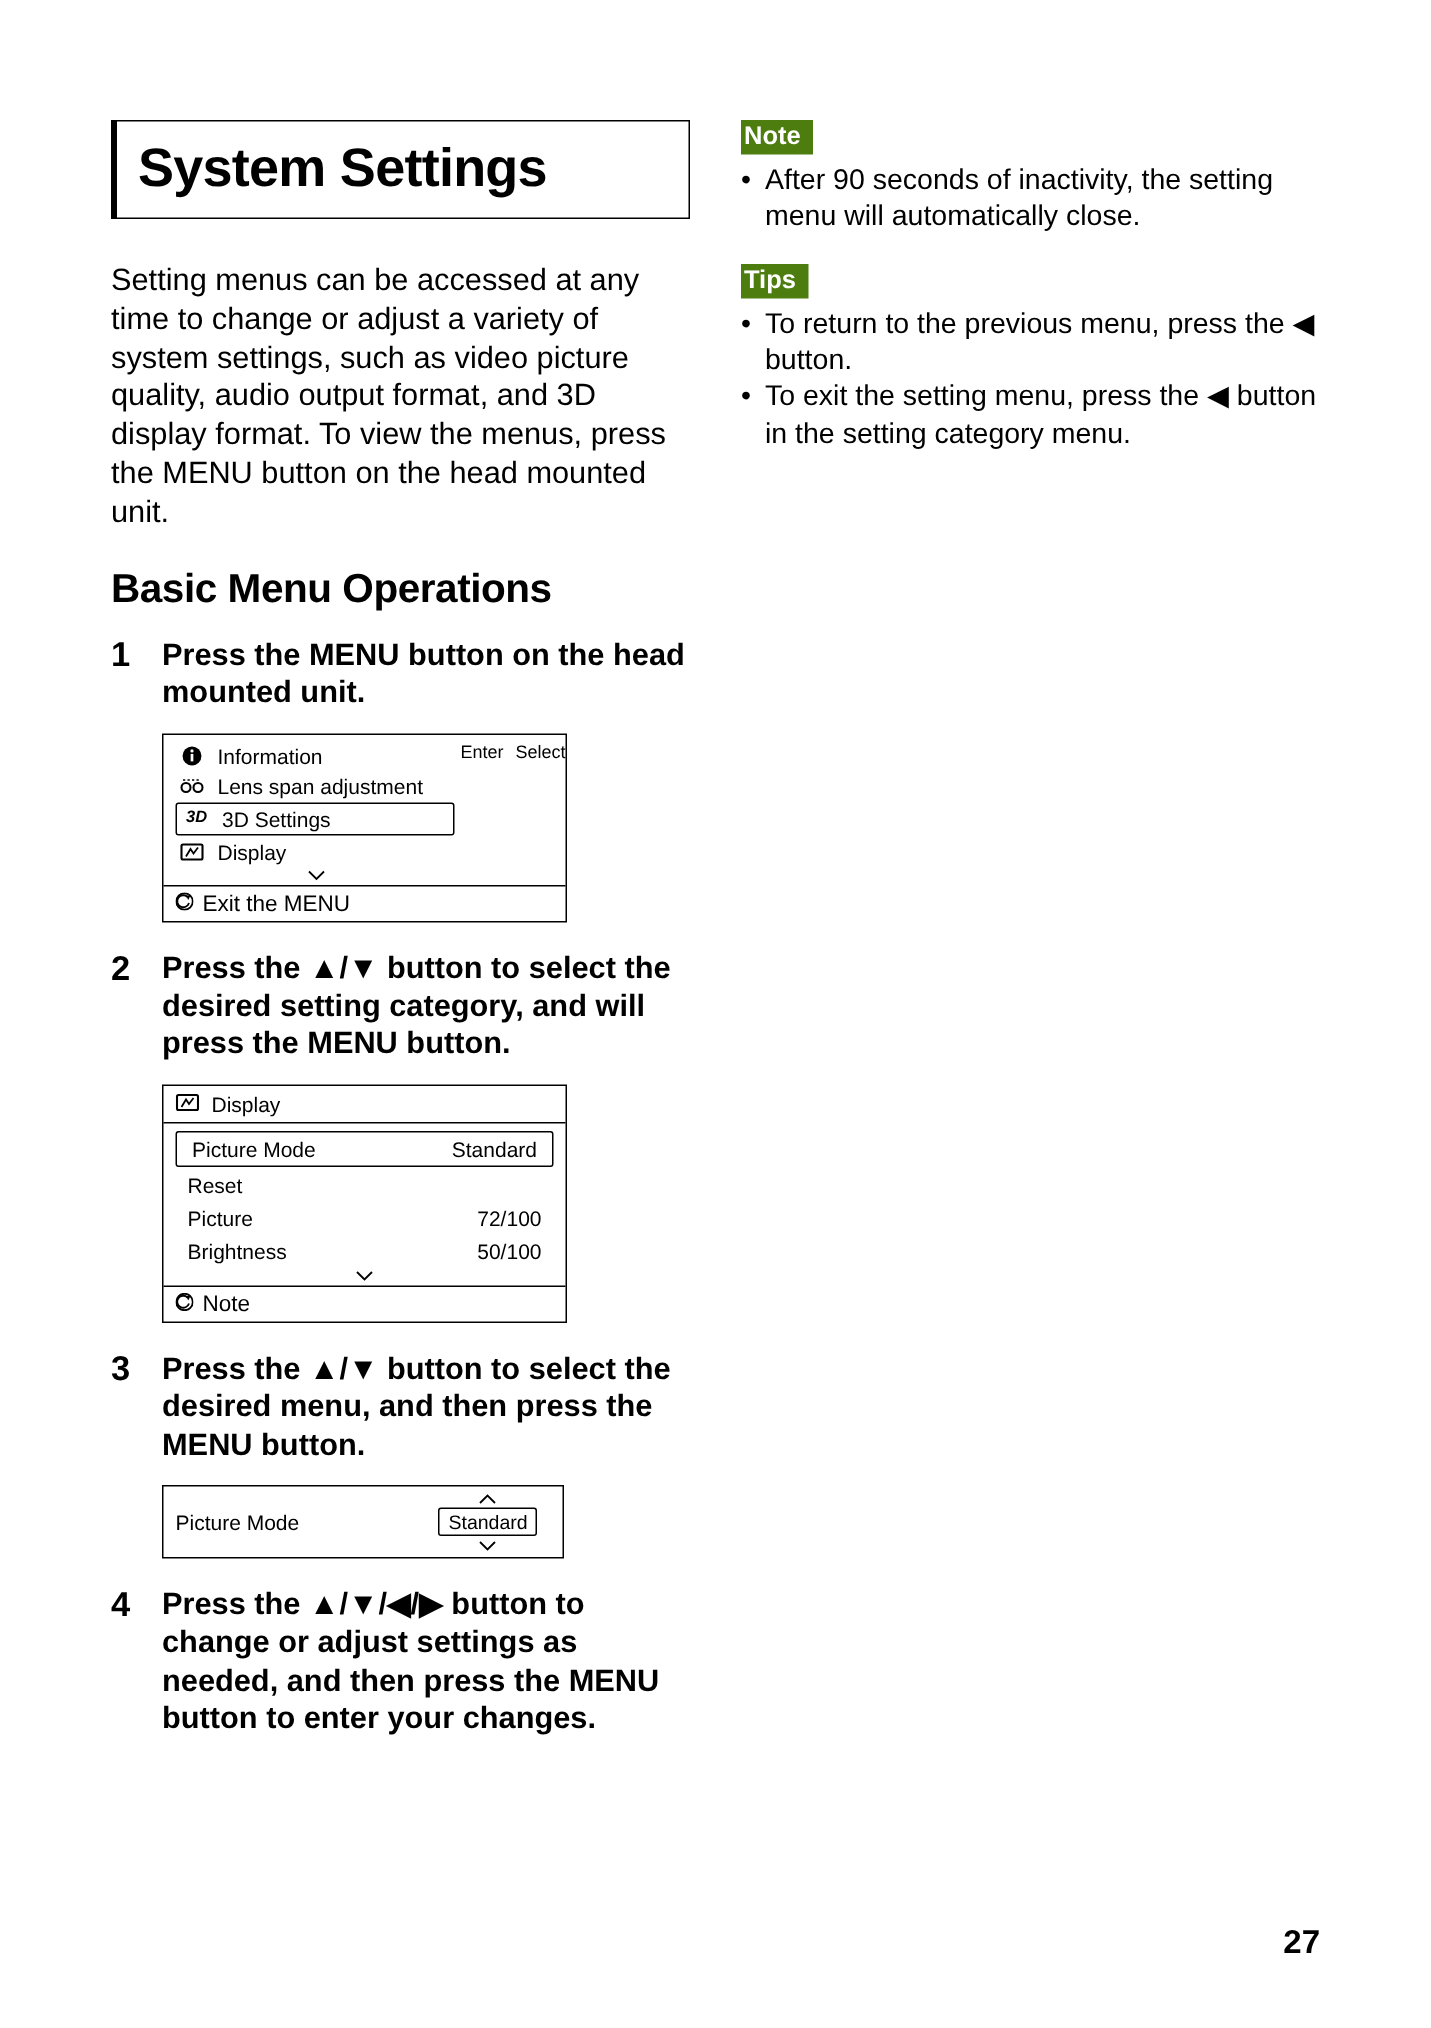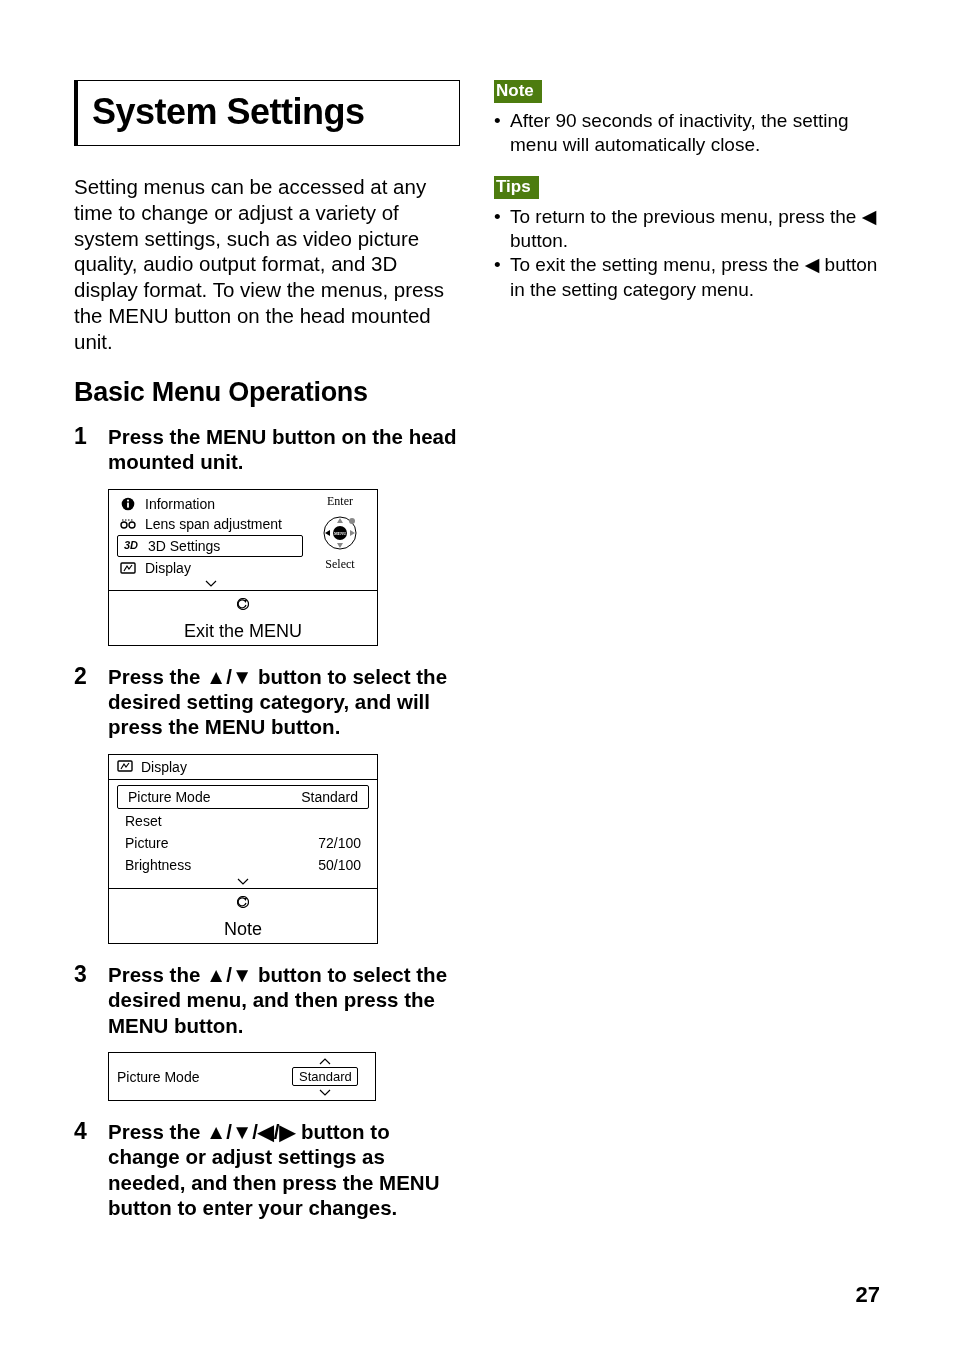--- a/index.html
+++ b/index.html
@@ -105,37 +105,33 @@
   .icon-slot {
     width: 18px;
     display: inline-flex;
     justify-content: center;
     font-style: italic;
   }
   .menu1-right {
     width: 66px;
     padding: 4px 4px 4px 0;
     display: flex;
-    flex-direction: column;
-    align-items: center;
+    flex-direction: row;
     font-size: 12px;
     gap: 4px;
-    font-family: Liberation Serif, serif;
   }
   .menu-dpad {
     width: 40px;
     height: 40px;
   }
   .menu-footer, .menu2-footer {
-    font-size: 18px;
+    font-size: 15px;
     padding: 3px 8px;
     display: flex;
-    align-items: center;
     gap: 6px;
-    flex-direction: column;
   }
   .chev {
     text-align: center;
     font-size: 12px;
     line-height: 1;
     padding: 0;
   }
   .menu2-box { width: 268px; border: 1px solid #000; }
   .menu2-head {
     border-bottom: 1px solid #000;

